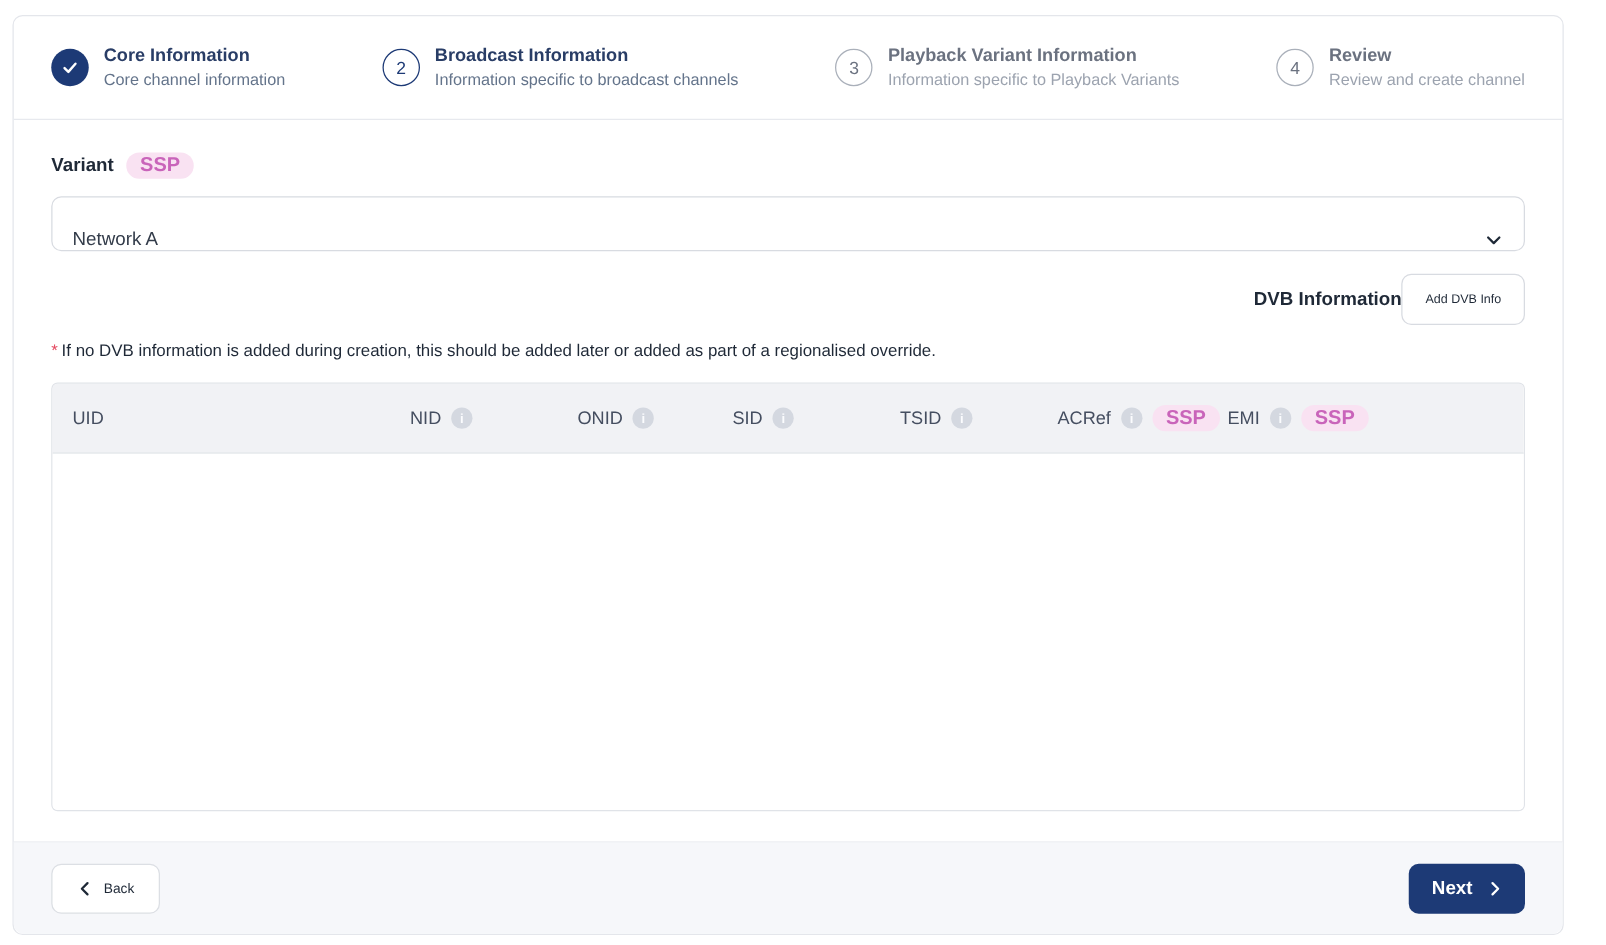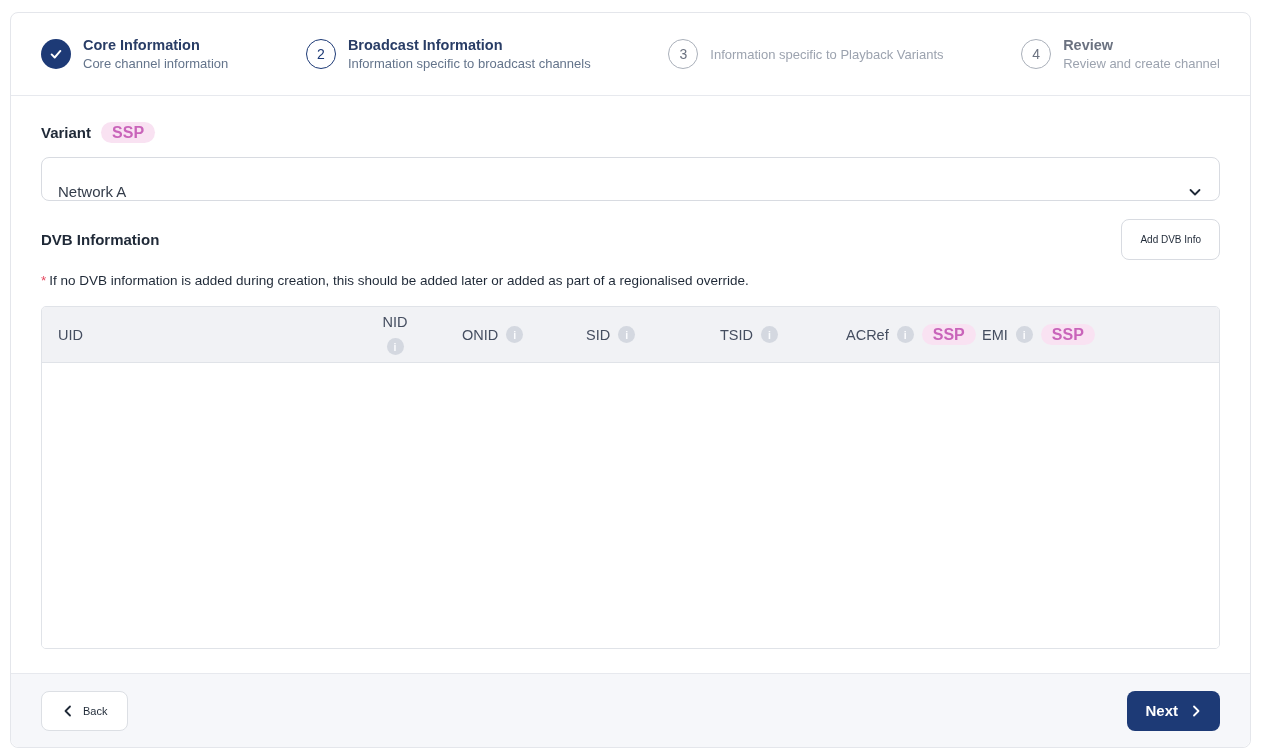--- a/index.html
+++ b/index.html
@@ -80,21 +80,21 @@
     padding: 0 16px;
     cursor: pointer;
   }
   .select-value { font-size: 15px; color: #333c4a; }
   .chev-svg { width: 16px; height: 16px; }
 
   .dvb-row {
     margin-top: 18px;
     display: flex;
     align-items: center;
-    justify-content: space-between;
+    justify-content: flex-end;
   }
   .section-title { font-size: 15px; font-weight: 700; color: #1f2937; }
   .add-dvb-btn {
     height: 41px;
     padding: 0 18px;
     background: #fff;
     border: 1px solid #d8dbe1;
     border-radius: 8px;
     font-size: 10px;
     color: #1f2937;
@@ -119,21 +119,21 @@
   .thead {
     flex: 0 0 56px;
     background: #f1f2f5;
     border-bottom: 1px solid #e0e3e8;
     display: flex;
     align-items: center;
     padding-left: 16px;
   }
   .th { display: flex; align-items: center; gap: 8px; font-size: 14.5px; color: #454e60; }
   .th-uid   { width: 270px; }
-  .th-nid   { width: 134px; flex-direction: column; }
+  .th-nid   { width: 134px; }
   .th-onid  { width: 124px; }
   .th-sid   { width: 134px; }
   .th-tsid  { width: 126px; }
   .th-acref { width: 136px; }
   .th-emi   { flex: 1; }
   .info-icon {
     width: 17px; height: 17px;
     border-radius: 50%;
     background: #d4d8e0;
     color: #fbfcfe;
@@ -212,20 +212,21 @@
       <div class="step-circle active">2</div>
       <div class="step-text">
         <div class="step-title">Broadcast Information</div>
         <div class="step-subtitle">Information specific to broadcast channels</div>
       </div>
     </div>
 
     <div class="step future">
       <div class="step-circle upcoming">3</div>
       <div class="step-text">
+        <div class="step-title">Playback Variant Information</div>
         <div class="step-subtitle">Information specific to Playback Variants</div>
       </div>
     </div>
 
     <div class="step future">
       <div class="step-circle upcoming">4</div>
       <div class="step-text">
         <div class="step-title">Review</div>
         <div class="step-subtitle">Review and create channel</div>
       </div>

